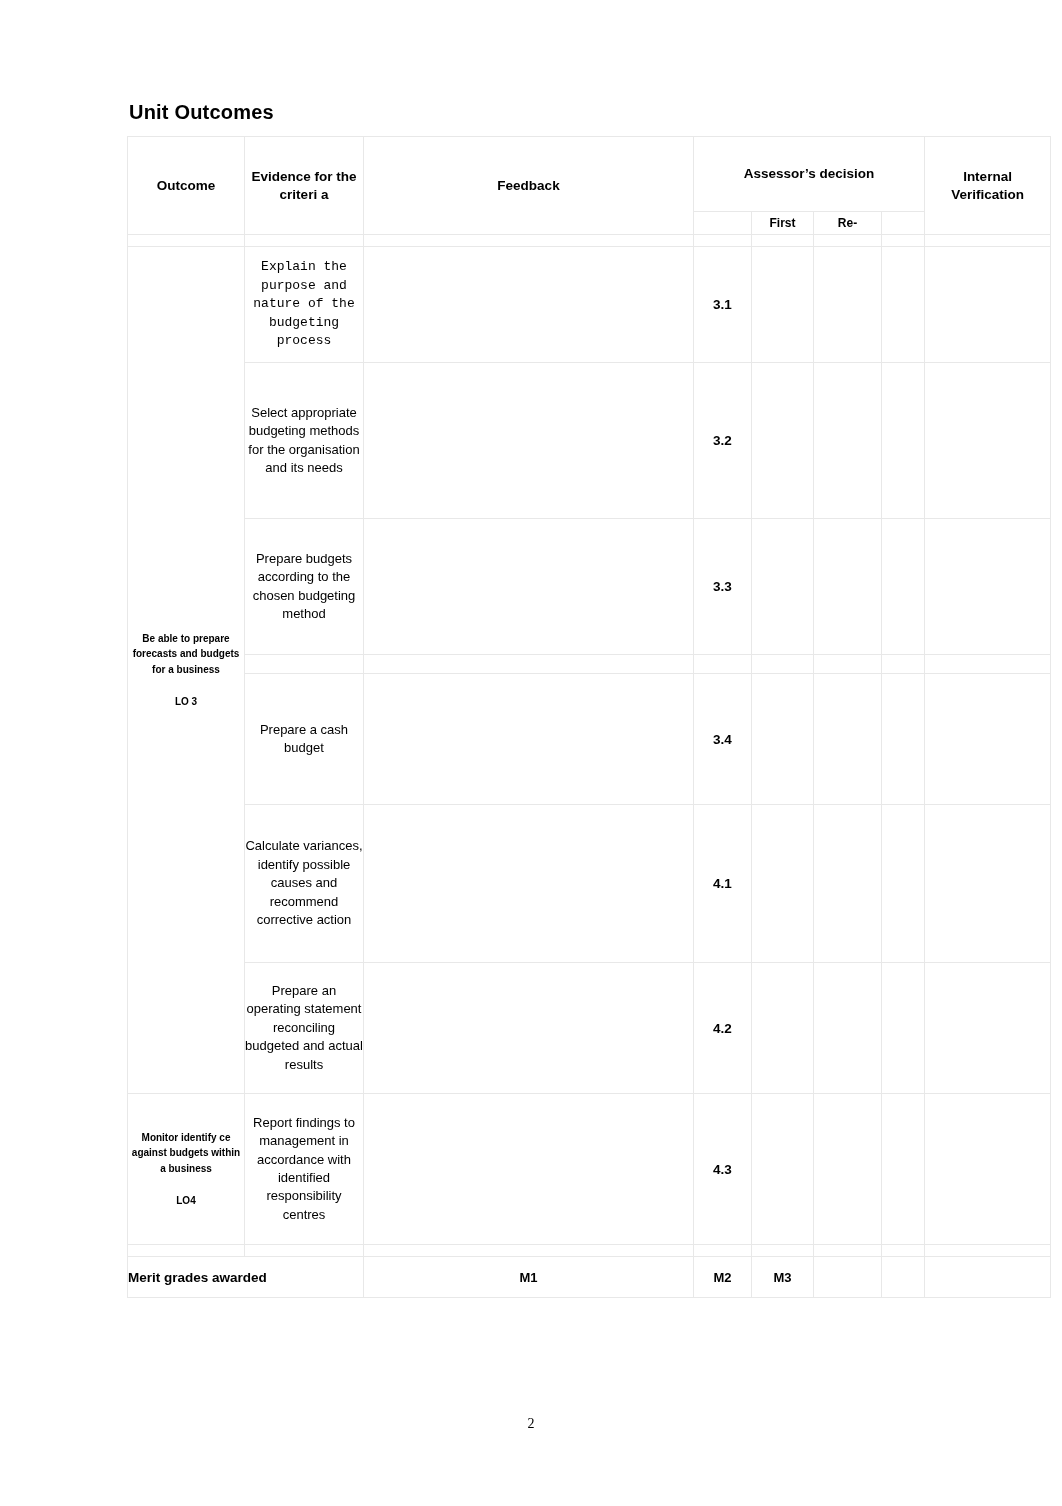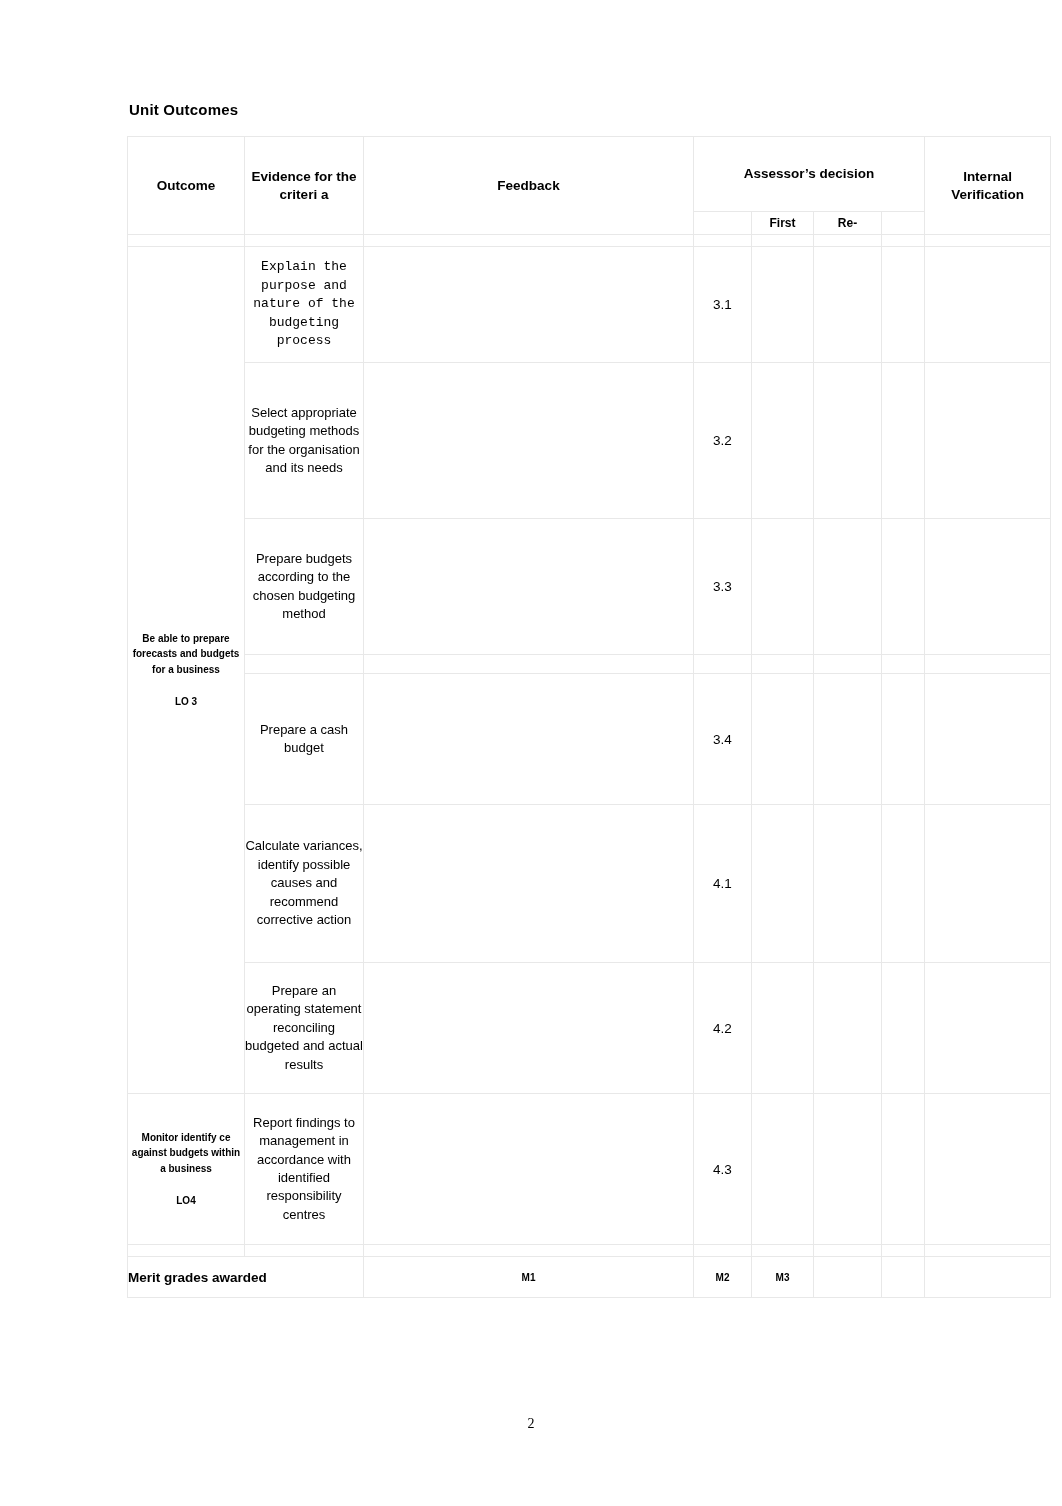--- a/index.html
+++ b/index.html
@@ -18,21 +18,21 @@
   .page {
     position: absolute;
     left: 0; top: 0;
     width: 1062px;
     height: 1506px;
   }
   .page-title {
     position: absolute;
     left: 129px;
     top: 101px;
-    font-size: 15px;
+    font-size: 20px;
     font-weight: bold;
     letter-spacing: 0.2px;
   }
   table.outcomes {
     position: absolute;
     left: 127px;
     top: 136px;
     width: 880px;
     border-collapse: collapse;
     table-layout: fixed;
@@ -95,36 +95,36 @@
     margin-top: 17px;
   }
   .evidence-cell {
     text-align: center;
     font-size: 13px;
     line-height: 1.42;
     padding: 5px 4px;
   }
   .crit-cell {
     text-align: center;
-    font-weight: normal;
+    font-weight: bold;
     font-size: 13.5px;
   }
   .feedback-cell, .first-cell, .re-cell, .blank-cell { }
 
   .merit-label {
     font-weight: bold;
     font-size: 13.5px;
     padding-left: 11px;
     text-align: left;
     height: 40px;
   }
   .merit-m {
     text-align: center;
     font-weight: bold;
-    font-size: 10px;
+    font-size: 13px;
   }
   .merit-m1-shade {
     background: #bfbfbf;
   }
   .page-number {
     position: absolute;
     left: 0;
     top: 1416px;
     width: 1062px;
     text-align: center;

